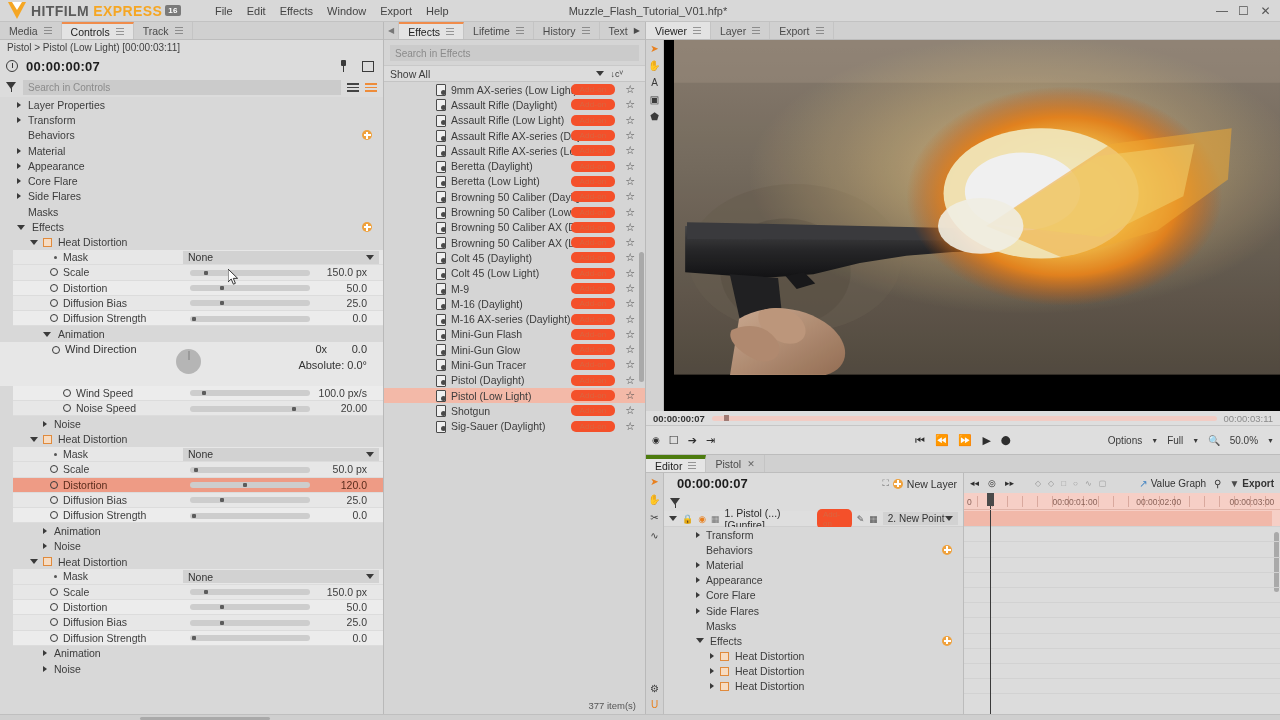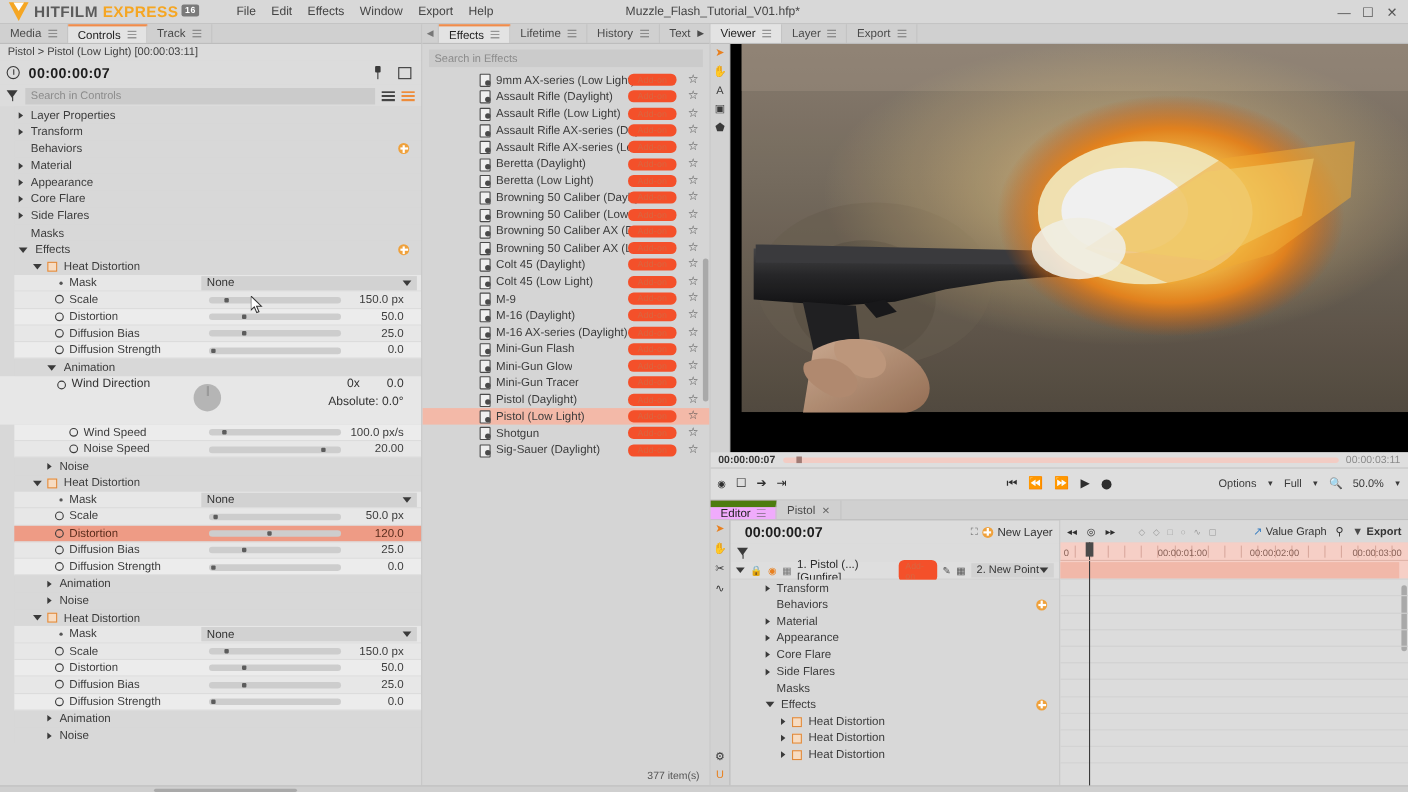--- a/index.html
+++ b/index.html
@@ -9,21 +9,21 @@
     font-size: 11px;
     color: #333;
     background: #d4d4d4;
     -webkit-font-smoothing: antialiased;
   }
   .app { width:1280px; height:720px; position:relative; display:flex; flex-direction:column; background:#cfcfcf; }
 
   
   .titlebar { height:22px; background:#d8d8d8; display:flex; align-items:center; position:relative;
               border-bottom:1px solid #c2c2c2; flex:0 0 22px; }
-  .logo-wrap { display:flex; align-items:flex-start; padding-left:8px; gap:5px; }
+  .logo-wrap { display:flex; align-items:center; padding-left:8px; gap:5px; }
   .logo-tri { width:0;height:0; border-left:9px solid transparent; border-right:9px solid transparent;
               border-top:17px solid #F5A623; position:relative; }
   .logo-tri:after{content:"";position:absolute;left:-5px;top:-17px;width:10px;height:8px;background:#fff;
                   clip-path:polygon(0 0,100% 0,50% 100%); }
   .brand { font-size:14px; font-weight:bold; letter-spacing:.4px; color:#5b5b5b; }
   .brand .ex { color:#F5A623; }
   .ver-badge { background:#7a7a7a; color:#fff; font-size:8px; padding:1px 3px; border-radius:2px; margin-left:3px;
                position:relative; top:-3px;}
   .menubar { display:flex; gap:14px; margin-left:34px; }
   .menubar span { font-size:11px; color:#444; cursor:default; }
@@ -149,21 +149,21 @@
   .scrub-track .sh { position:absolute; left:2.5%; top:-0.5px; width:5px;height:6px;background:#a07b74;}
   .t-left { display:flex; gap:9px; align-items:center;}
   .t-center { position:absolute; left:0; right:0; display:flex; justify-content:center; gap:10px; align-items:center;}
   .t-right { margin-left:auto; display:flex; gap:9px; align-items:center; font-size:10px; color:#3a3a3a;}
   .tbtn { font-size:11px; color:#2e2e2e; line-height:1;}
   .caret { font-size:7px; }
 
   
   .editor-panel { flex:1; display:flex; flex-direction:column; background:#d5d5d5; min-height:0;
                   border-top:1px solid #bcbcbc;}
-  .editor-panel .tabbar .tab.active{background:#f0abfc; border-top:6px solid #4d7c0f;justify-content:flex-end;}
+  .editor-panel .tabbar .tab.active{background:#e5e5e5; border-top:4px solid #4d7c0f;justify-content:flex-end;}
   .ed-body { flex:1; display:flex; min-height:0; }
   .ed-tools { width:18px; background:#d2d2d2; display:flex; flex-direction:column; align-items:center; padding-top:4px;
               gap:8px; border-right:1px solid #bcbcbc; position:relative;}
   .ed-tools .ti{font-size:10px;color:#3a3a3a;line-height:1;}
   .ed-tools .ti.acc{color:#E8801F;}
   .ed-tools .bot { position:absolute; bottom:4px; display:flex; flex-direction:column; gap:6px; align-items:center;}
   .ed-left { width:300px; display:flex; flex-direction:column; background:#d8d8d8; border-right:1px solid #bcbcbc;}
   .ed-tc-row { height:21px; display:flex; align-items:center; gap:7px; padding:0 6px; background:#dcdcdc;}
   .ed-tc { font-size:13px; font-weight:bold; color:#1d1d1d;}
   .newlayer { margin-left:auto; display:flex; align-items:center; gap:4px; font-size:10.5px; color:#333;}
@@ -523,20 +523,26 @@
         <div class="tab spacer"></div>
         <div class="right-hamb">
             <span class="hamb"></span>
           </div>
       </div>
 
       <div class="mid-search">
         <input placeholder="Search in Effects" style="">
       </div>
 
+      <div class="showall">
+        <span class="lbl">Show All</span>
+        <span class="dtri"></span>
+        <span class="sortaz">↓ᴄⱽ</span>
+        <span class="hamb" style="width:10px;height:8px;"></span>
+      </div>
 
       <div class="fx-list" id="fx-rows">
         <div class="fx-scroll"></div>
         <div class="item-count">377 item(s)</div>
       <div class="fx-row">
             <span class="fx-icon"></span>
             <span class="fx-name">9mm AX-series (Low Light)</span>
             <span class="addon">Add-on</span>
             <span class="star">☆</span>
           </div>

